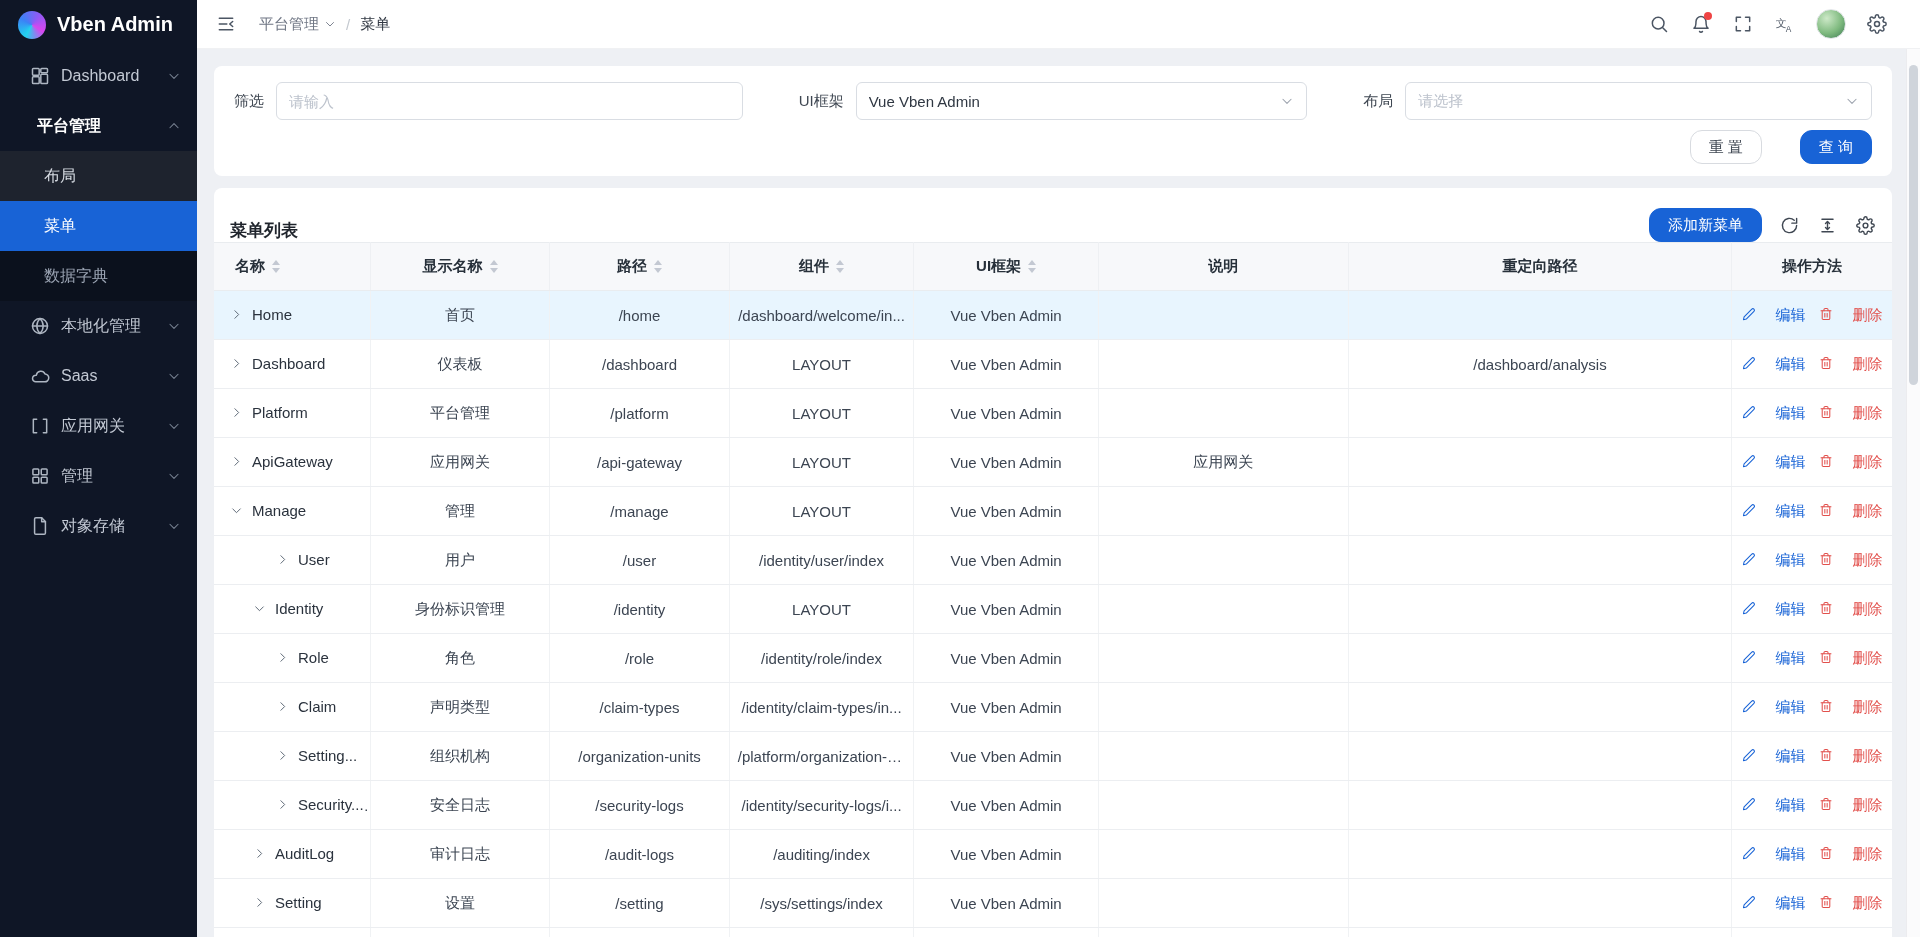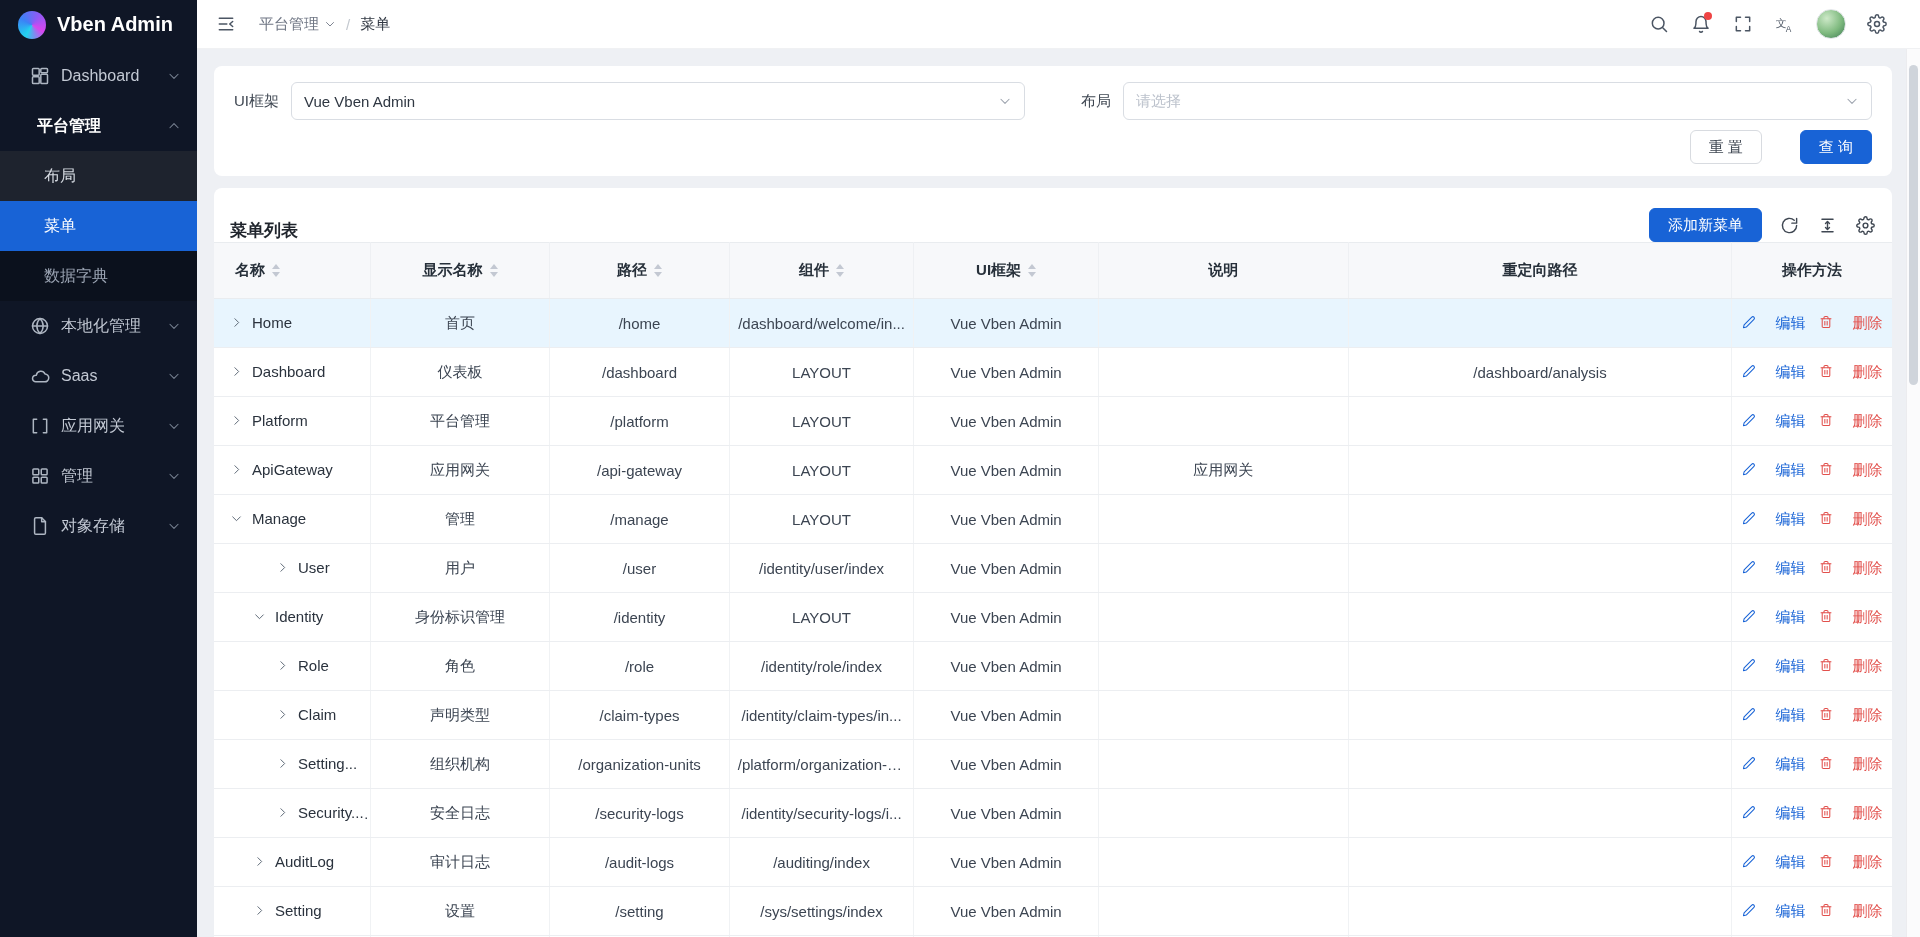--- a/index.html
+++ b/index.html
@@ -59,35 +59,35 @@
   .f-label{ font-size:15px; color:#3f4752; white-space:nowrap; }
   .f-control{ flex:1; height:38px; border:1px solid #d9dde3; border-radius:6px; background:#fff; display:flex; align-items:center; padding:0 12px; font-size:15px; min-width:0; }
   input.f-control{ display:block; padding:0 12px; color:#2f3742; outline:none; font-family:inherit; }
   input.f-control::placeholder{ color:#bcc2cc; }
   .f-select{ justify-content:space-between; cursor:pointer; }
   .sel-value{ color:#2f3742; white-space:nowrap; overflow:hidden; text-overflow:ellipsis; }
   .sel-placeholder{ color:#bcc2cc; white-space:nowrap; overflow:hidden; text-overflow:ellipsis; }
   .sel-caret{ display:inline-flex; color:#9aa1ac; margin-left:8px; flex-shrink:0; }
   .sel-caret svg{ width:14px; height:14px; }
   .filter-actions{ display:flex; justify-content:flex-end; gap:14px; margin-top:10px; }
-  .btn{ height:34px; padding:0 18px; border-radius:6px; border:1px solid #d8dbe0; background:#fff; color:#3f4752; font-size:15px; cursor:pointer; font-family:inherit; white-space:nowrap; }
+  .btn{ height:34px; padding:0 18px; border-radius:12px; border:1px solid #d8dbe0; background:#fff; color:#3f4752; font-size:15px; cursor:pointer; font-family:inherit; white-space:nowrap; }
   .btn.primary{ background:var(--primary); border-color:var(--primary); color:#fff;margin-left:24px; }
 
   
   .table-card{ margin-top:12px; overflow:hidden; border-radius:8px 8px 0 0; }
   .toolbar{ height:54px; display:flex; align-items:flex-end; justify-content:space-between; padding:0 16px; }
   .table-title{ font-size:17px; font-weight:600; color:#1f242c; }
   .toolbar-right{ display:flex; align-items:center; gap:16px; }
   .ticon{ width:22px; height:22px; display:inline-flex; align-items:center; justify-content:center; color:#3f4752; cursor:pointer; }
   .ticon svg{ width:19px; height:19px; }
 
   table{ width:100%; border-collapse:collapse; table-layout:fixed; }
   col.c0{width:155px;} col.c1{width:178px;} col.c2{width:178px;} col.c3{width:183px;}
   col.c4{width:183px;} col.c5{width:248px;} col.c6{width:380px;} col.c7{width:159px;}
-  thead th{ height:56px; background:#f7f8fa; font-size:15px; font-weight:600; color:#27303a;
+  thead th{ height:48px; background:#f7f8fa; font-size:15px; font-weight:600; color:#27303a;
     border-top:1px solid #e9ecef; border-bottom:1px solid #e9ecef; border-right:1px solid #eef0f3; text-align:center; }
   thead th:last-child{ border-right:none; }
   thead th.al{ text-align:left; padding-left:21px; }
   .th-wrap{ display:inline-flex; align-items:center; gap:7px; }
   .sorters{ display:inline-flex; flex-direction:column; gap:3px; cursor:pointer; }
   .caret-up{ width:0; height:0; border-left:4px solid transparent; border-right:4px solid transparent; border-bottom:5px solid #c3c8d2; }
   .caret-down{ width:0; height:0; border-left:4px solid transparent; border-right:4px solid transparent; border-top:5px solid #c3c8d2; }
 
   tbody td{ height:49px; font-size:15px; color:#3c4552; text-align:center;
     border-bottom:1px solid #eceef1; border-right:1px solid #f0f2f4;
@@ -288,20 +288,24 @@
               <path d="M19.4 15a1.65 1.65 0 0 0 .33 1.82l.06.06a2 2 0 0 1 0 2.83 2 2 0 0 1-2.83 0l-.06-.06a1.65 1.65 0 0 0-1.82-.33 1.65 1.65 0 0 0-1 1.51V21a2 2 0 0 1-2 2 2 2 0 0 1-2-2v-.09A1.65 1.65 0 0 0 9 19.4a1.65 1.65 0 0 0-1.82.33l-.06.06a2 2 0 0 1-2.83 0 2 2 0 0 1 0-2.83l.06-.06a1.65 1.65 0 0 0 .33-1.82 1.65 1.65 0 0 0-1.51-1H3a2 2 0 0 1-2-2 2 2 0 0 1 2-2h.09A1.65 1.65 0 0 0 4.6 9a1.65 1.65 0 0 0-.33-1.82l-.06-.06a2 2 0 0 1 0-2.83 2 2 0 0 1 2.83 0l.06.06a1.65 1.65 0 0 0 1.82.33H9a1.65 1.65 0 0 0 1-1.51V3a2 2 0 0 1 2-2 2 2 0 0 1 2 2v.09a1.65 1.65 0 0 0 1 1.51 1.65 1.65 0 0 0 1.82-.33l.06-.06a2 2 0 0 1 2.83 0 2 2 0 0 1 0 2.83l-.06.06a1.65 1.65 0 0 0-.33 1.82V9a1.65 1.65 0 0 0 1.51 1H21a2 2 0 0 1 2 2 2 2 0 0 1-2 2h-.09a1.65 1.65 0 0 0-1.51 1z"></path>
             </svg>
           </span>
       </div>
     </header>
 
     <div class="content">
 
       <section class="card filter-card">
         <div class="filter-row">
+            <div class="filter-field">
+              <label class="f-label">筛选</label>
+              <input class="f-control" type="text" placeholder="请输入" style="">
+            </div>
             <div class="filter-field">
               <label class="f-label">UI框架</label>
               <div class="f-control f-select">
                 <span class="sel-value">Vue Vben Admin</span>
                 <span class="icon sel-caret">
                   <svg viewBox="0 0 24 24" fill="none" stroke="currentColor" stroke-width="1.8" stroke-linecap="round" stroke-linejoin="round">
                     <polyline points="5 9 12 16 19 9"></polyline>
                   </svg>
                 </span>
               </div>

